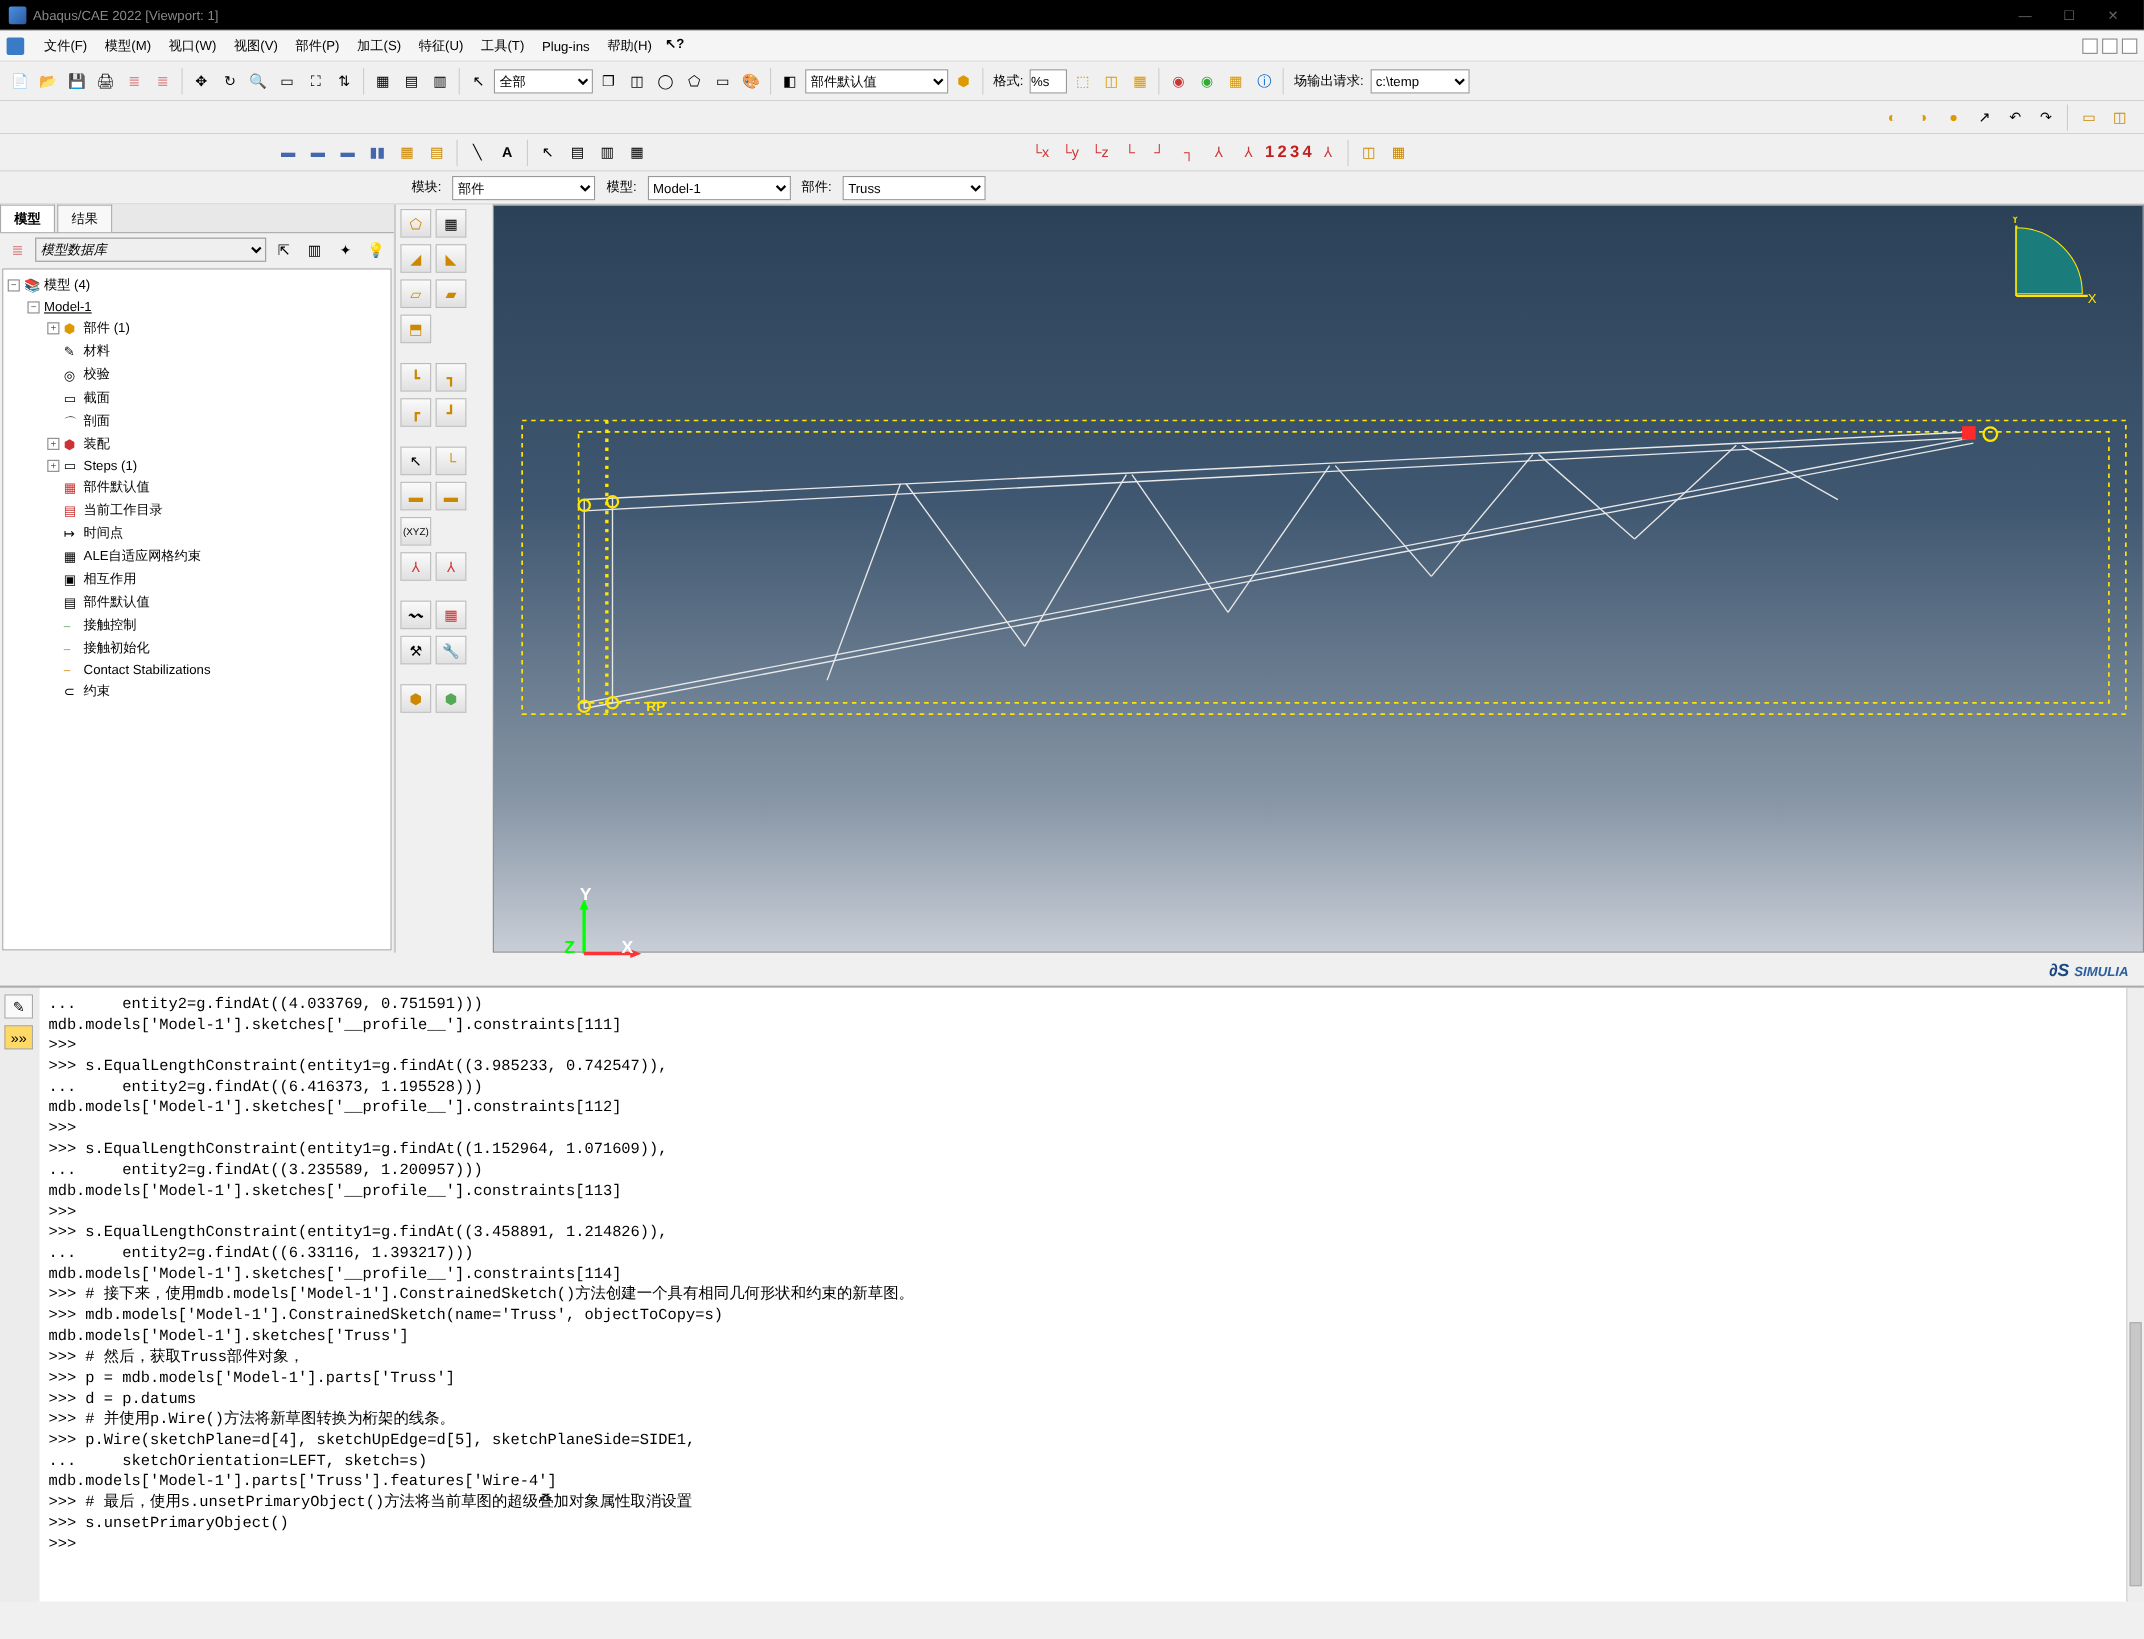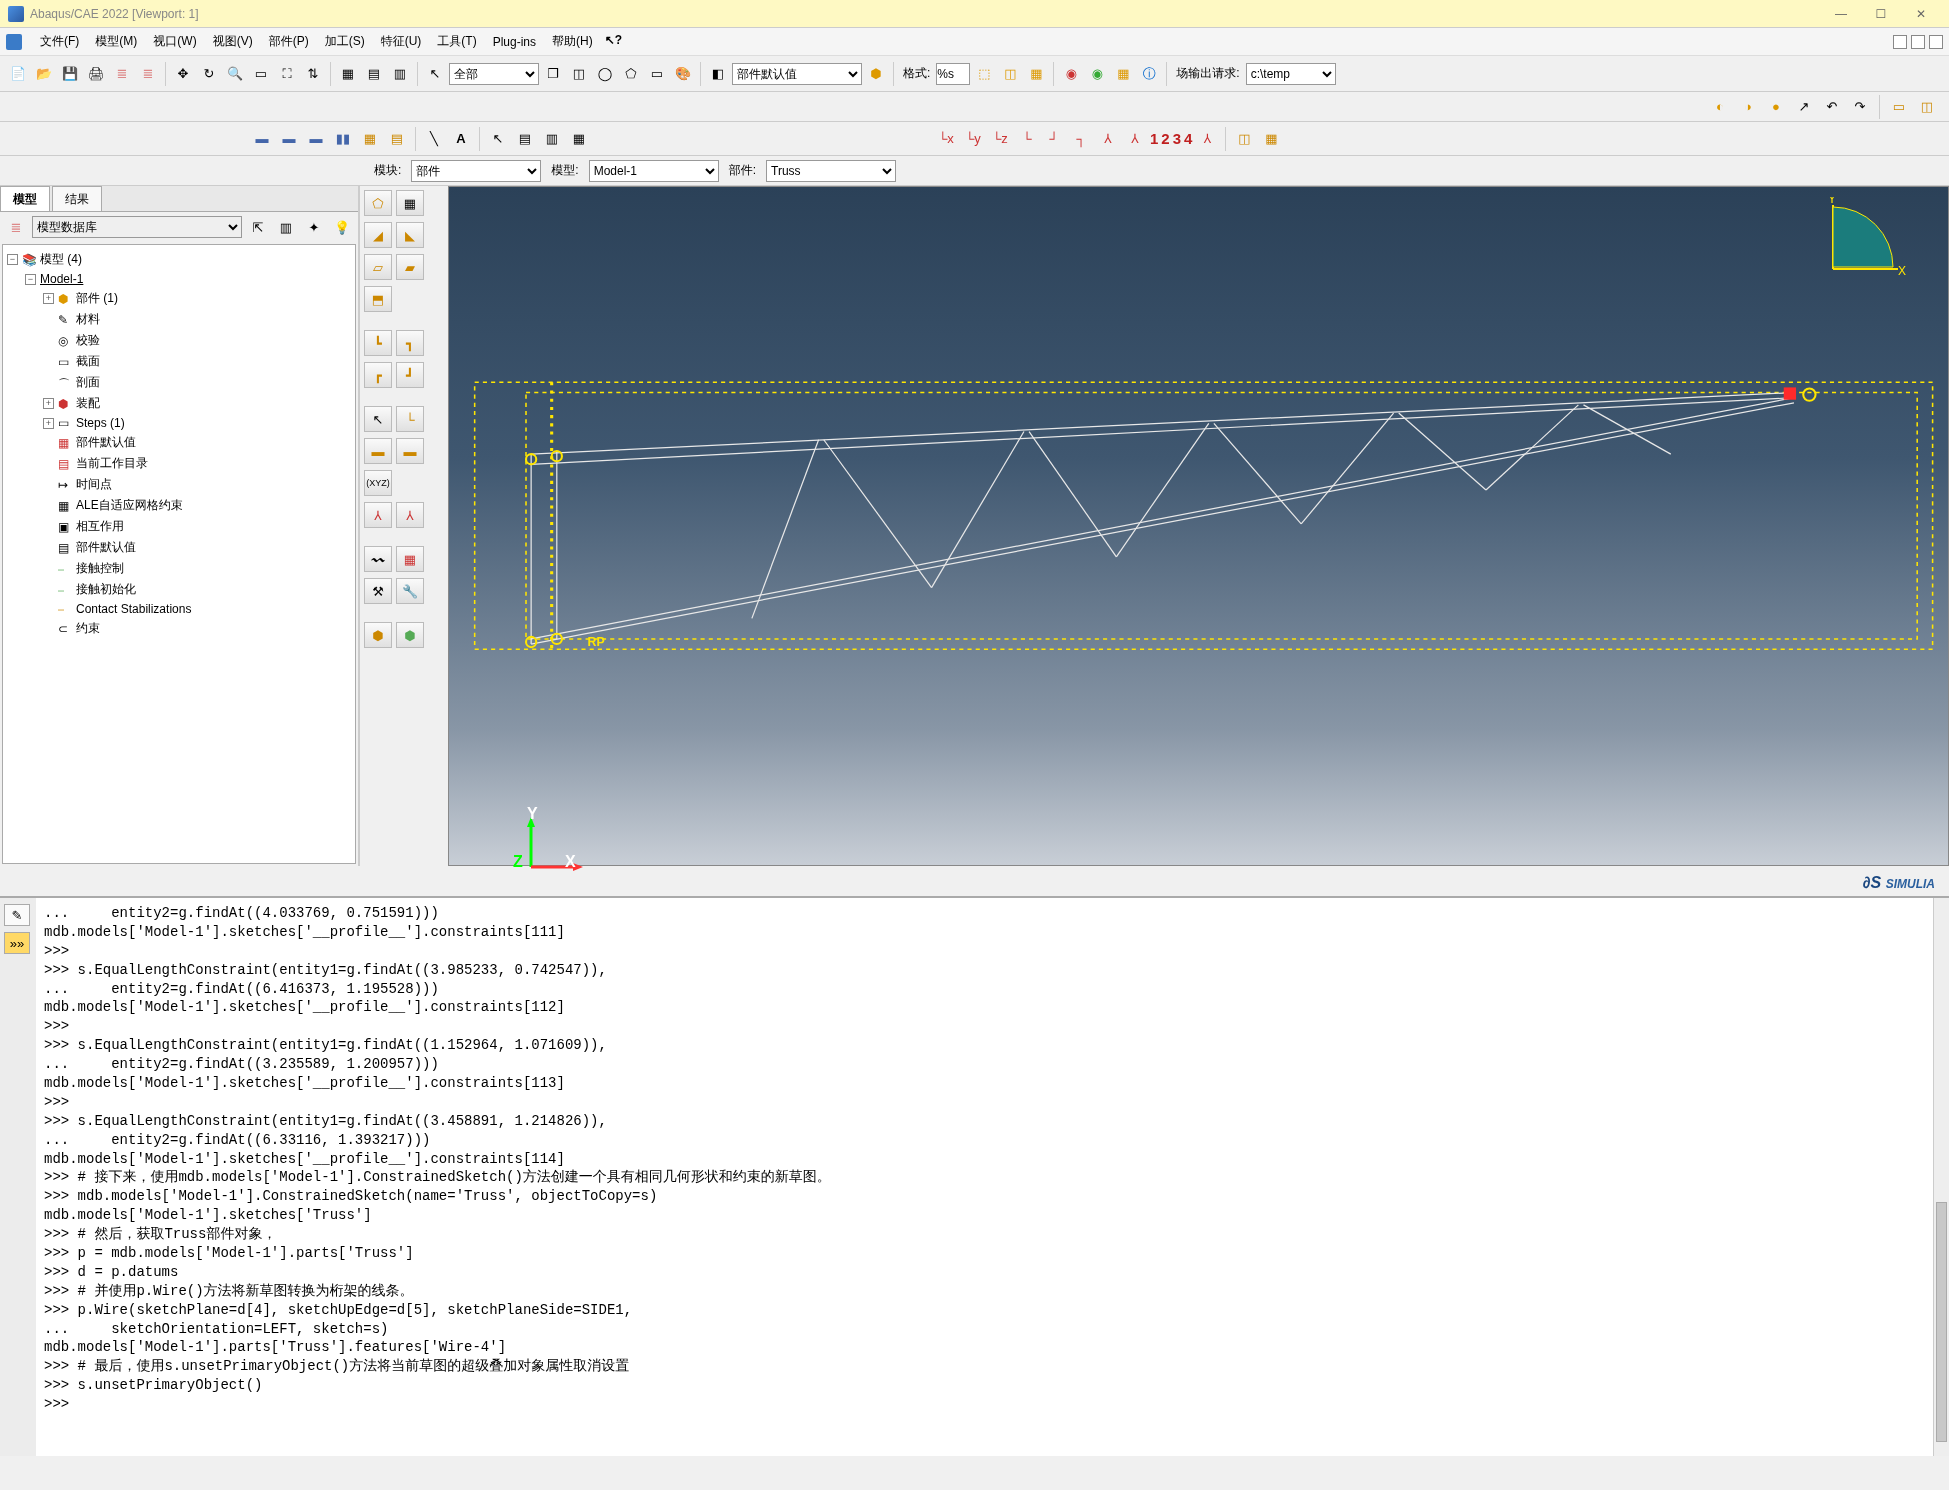--- a/index.html
+++ b/index.html
@@ -1,17 +1,17 @@
 <!DOCTYPE html>
 <html><head>
 <meta charset="utf-8">
 <style>
 * { margin: 0; padding: 0; box-sizing: border-box; font-family: "Microsoft YaHei", Tahoma, sans-serif; font-size: 12px; }
 html, body { width: 1949px; height: 1490px; background: #f0f0f0; overflow: hidden; }
-.titlebar { height: 28px; background: #fef9c3; display: flex; align-items: center; padding: 0 8px; border-bottom: 1px solid #ccc; }
+.titlebar { height: 28px; background: #000000; display: flex; align-items: center; padding: 0 8px; border-bottom: 1px solid #ccc; }
 .titlebar .ticon { width: 16px; height: 16px; background: linear-gradient(135deg,#4a90e2,#2c5aa0); border-radius: 2px; margin-right: 6px; }
 .titlebar .title { flex: 1; color: #888; }
 .titlebar .wbtn { width: 40px; height: 24px; text-align: center; line-height: 24px; color: #666; cursor: default; }
 .menubar { height: 28px; background: #f5f5f5; display: flex; align-items: center; padding: 0 6px; border-bottom: 1px solid #ddd; position: relative; }
 .menubar .micon { width: 16px; height: 16px; background: #3a7bc8; border-radius: 2px; margin-right: 10px; }
 .menubar .mitem { padding: 4px 8px; color: #000; cursor: default; }
 .menubar .qmark { width: 18px; height: 18px; margin-left: 4px; font-weight: bold; color: #000; }
 .menubar .mdi { position: absolute; right: 6px; display: flex; gap: 4px; }
 .menubar .mdi div { width: 14px; height: 14px; border: 1px solid #888; background: #fff; }
 .toolbar1 { height: 36px; background: #f0f0f0; display: flex; align-items: center; padding: 0 6px; gap: 2px; border-bottom: 1px solid #ccc; }
@@ -21,21 +21,21 @@
 .lbl { padding: 0 4px; color: #000; }
 .toolbar2 { height: 30px; background: #f0f0f0; display: flex; align-items: center; justify-content: flex-end; padding: 0 10px; gap: 4px; border-bottom: 1px solid #ccc; }
 .toolbar3 { height: 34px; background: #f0f0f0; display: flex; align-items: center; padding-left: 250px; gap: 3px; border-bottom: 1px solid #ccc; }
 .toolbar3 .cluster2 { margin-left: 340px; display: flex; gap: 3px; align-items: center; }
 .main { display: flex; height: 680px; }
 .left { width: 360px; background: #f0f0f0; display: flex; flex-direction: column; border-right: 2px solid #ccc; }
 .tabs { height: 26px; display: flex; border-bottom: 1px solid #aaa; background: #e8e8e8; }
 .tab { padding: 4px 12px; border: 1px solid #aaa; border-bottom: none; background: #f8f8f8; margin-right: 2px; cursor: default; }
 .tab.active { background: #fff; font-weight: bold; }
 .treebar { height: 30px; display: flex; align-items: center; padding: 4px; gap: 4px; }
-.treebar select { flex: 1; height: 22px; border: 1px solid #999; font-size: 12px; }
+.treebar select { flex: 1; height: 22px; border: 1px solid #999; font-size: 12px; font-style: italic; }
 .tree { flex: 1; background: #fff; border: 1px solid #aaa; margin: 2px; overflow-y: auto; padding: 4px 0; font-size: 12px; }
 .tnode { padding: 2px 4px; display: flex; align-items: center; gap: 4px; cursor: default; white-space: nowrap; }
 .tnode .exp { width: 11px; height: 11px; border: 1px solid #888; text-align: center; line-height: 9px; font-size: 9px; color: #555; background: #fff; }
 .tnode .ticon2 { width: 14px; height: 14px; display: inline-block; }
 .d0{padding-left:4px}.d1{padding-left:22px}.d2{padding-left:40px}
 .under { text-decoration: underline; }
 .center { flex: 1; display: flex; }
 .toolbox { width: 88px; background: #f0f0f0; padding: 4px; display: flex; flex-direction: column; gap: 6px; }
 .trow { display: flex; gap: 4px; }
 .tbox { width: 28px; height: 26px; border: 1px solid #bbb; background: linear-gradient(#fafafa,#e0e0e0); cursor: default; display:flex;align-items:center;justify-content:center; }

